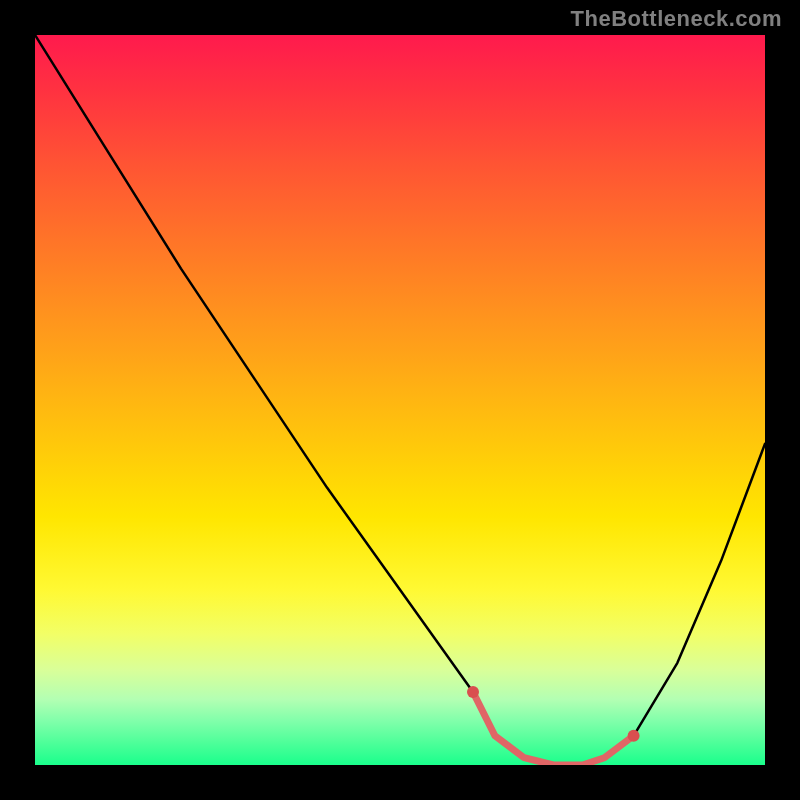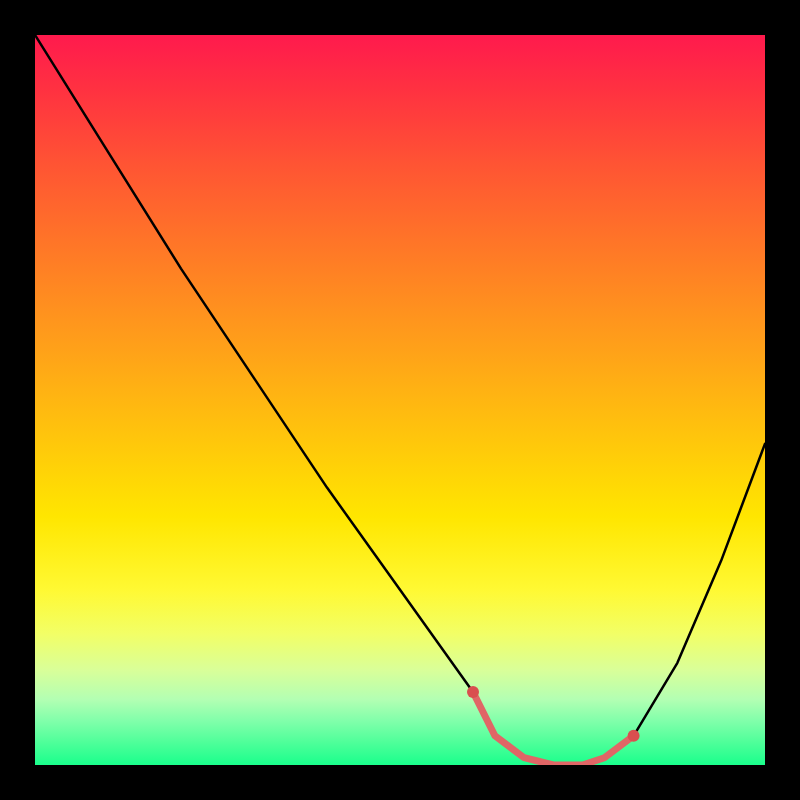--- a/index.html
+++ b/index.html
@@ -65,13 +65,14 @@
 
   <svg class="overlay" viewBox="0 0 730 730" preserveAspectRatio="none">
     <path id="main-curve" fill="none" stroke="#000000" stroke-width="2.5" stroke-linecap="round" stroke-linejoin="round" d="M0.00 0.00 L73.00 116.80 L146.00 233.60 L219.00 343.10 L292.00 452.60 L365.00 554.80 L438.00 657.00 L459.90 700.80 L489.10 722.70 L518.30 730.00 L547.50 730.00 L569.40 722.70 L598.60 700.80 L642.40 627.80 L686.20 525.60 L730.00 408.80"></path>
     <path id="highlight-curve" fill="none" stroke="#e06666" stroke-width="7" stroke-linecap="round" stroke-linejoin="round" d="M438.00 657.00 L459.90 700.80 L489.10 722.70 L518.30 730.00 L547.50 730.00 L569.40 722.70 L598.60 700.80"></path>
     <g id="highlight-dots">
         <circle cx="438.00" cy="657.00" r="6" fill="#d94f4f"></circle>
         <circle cx="598.60" cy="700.80" r="6" fill="#d94f4f"></circle>
       </g>
   </svg>
 
+  <div class="watermark">TheBottleneck.com</div>
 </div>
 
 </body></html>

